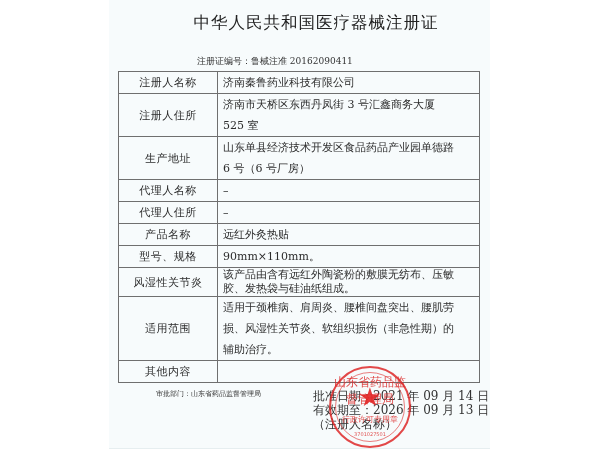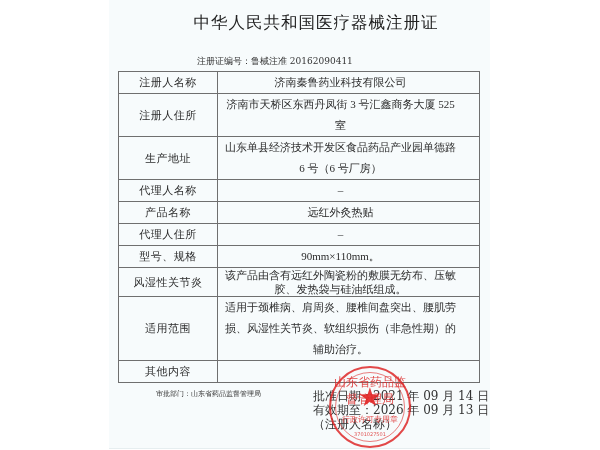--- a/index.html
+++ b/index.html
@@ -56,23 +56,22 @@
       vertical-align: middle;
     }
     table.cert td.label {
       width: 98px;
       text-align: center;
       letter-spacing: 0.5px;
     }
     table.cert td.value {
       padding-left: 5px;
       padding-right: 21px;
-      text-align: center;
+      text-align: left;
       line-height: 21px;
-      font-family: Liberation Serif, serif;
     }
     .footer-left {
       position: absolute;
       left: 156px;
       top: 389px;
       font-size: 7px;
       color: #333;
     }
     .footer-right {
       position: absolute;
@@ -163,26 +162,26 @@
   </tr>
   <tr style="height:43px">
     <td class="label">生产地址</td>
     <td class="value">山东单县经济技术开发区食品药品产业园单德路 6 号（6 号厂房）</td>
   </tr>
   <tr style="height:22px">
     <td class="label">代理人名称</td>
     <td class="value">–</td>
   </tr>
   <tr style="height:22px">
+    <td class="label">代理人住所</td>
+    <td class="value">–</td>
+  </tr>
+  <tr style="height:22px">
     <td class="label">产品名称</td>
     <td class="value">远红外灸热贴</td>
-  </tr>
-  <tr style="height:22px">
-    <td class="label">代理人住所</td>
-    <td class="value">–</td>
   </tr>
   <tr style="height:22px">
     <td class="label">型号、规格</td>
     <td class="value">90mm×110mm。</td>
   </tr>
   <tr style="height:28px">
     <td class="label">风湿性关节炎</td>
     <td class="value" style="line-height:14px">该产品由含有远红外陶瓷粉的敷膜无纺布、压敏胶、发热袋与硅油纸组成。</td>
   </tr>
   <tr style="height:43px">

